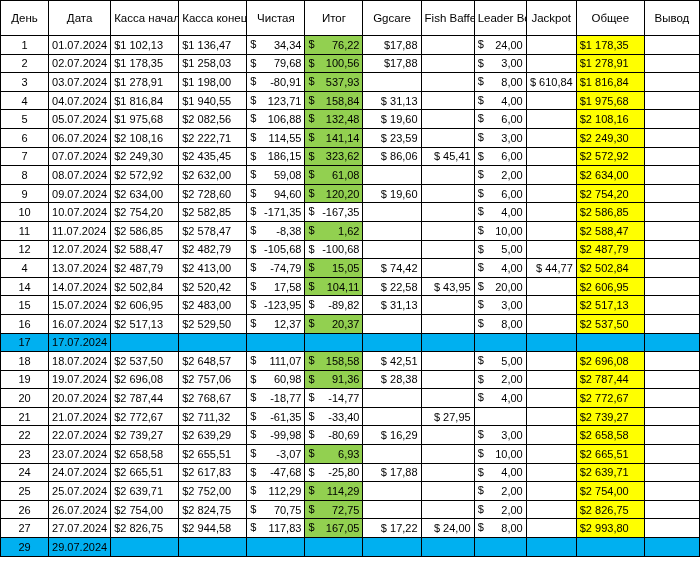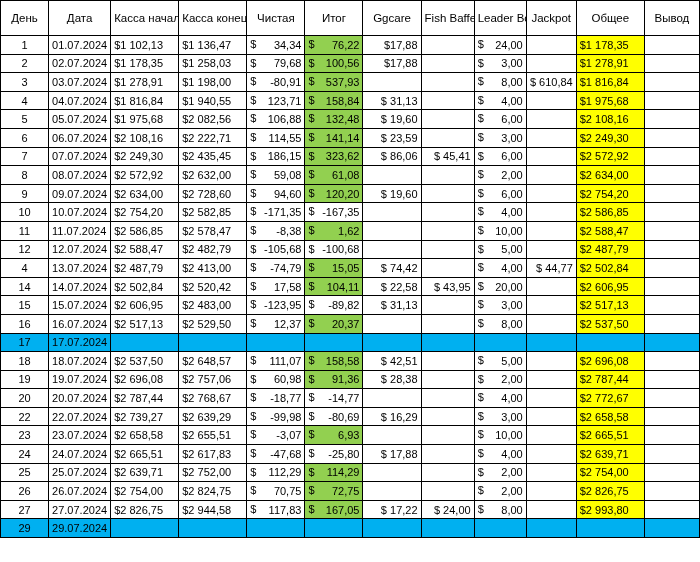--- a/index.html
+++ b/index.html
@@ -339,20 +339,34 @@
           <td class="money "><span class="cur">$</span><span>-18,77</span></td>
           <td class="money "><span class="cur">$</span><span>-14,77</span></td>
           <td class="r "></td>
           <td class="r "></td>
           <td class="money "><span class="cur">$</span><span>4,00</span></td>
           <td class="r "></td>
           <td class="l yellow">$2 772,67</td>
           <td class="r "></td>
         </tr>
         <tr>
+          <td class="c ">21</td>
+          <td class="l ">21.07.2024</td>
+          <td class="l ">$2 772,67</td>
+          <td class="l ">$2 711,32</td>
+          <td class="money "><span class="cur">$</span><span>-61,35</span></td>
+          <td class="money "><span class="cur">$</span><span>-33,40</span></td>
+          <td class="r "></td>
+          <td class="r ">$ 27,95</td>
+          <td class="money "></td>
+          <td class="r "></td>
+          <td class="l yellow">$2 739,27</td>
+          <td class="r "></td>
+        </tr>
+        <tr>
           <td class="c ">22</td>
           <td class="l ">22.07.2024</td>
           <td class="l ">$2 739,27</td>
           <td class="l ">$2 639,29</td>
           <td class="money "><span class="cur">$</span><span>-99,98</span></td>
           <td class="money "><span class="cur">$</span><span>-80,69</span></td>
           <td class="r ">$ 16,29</td>
           <td class="r "></td>
           <td class="money "><span class="cur">$</span><span>3,00</span></td>
           <td class="r "></td>

